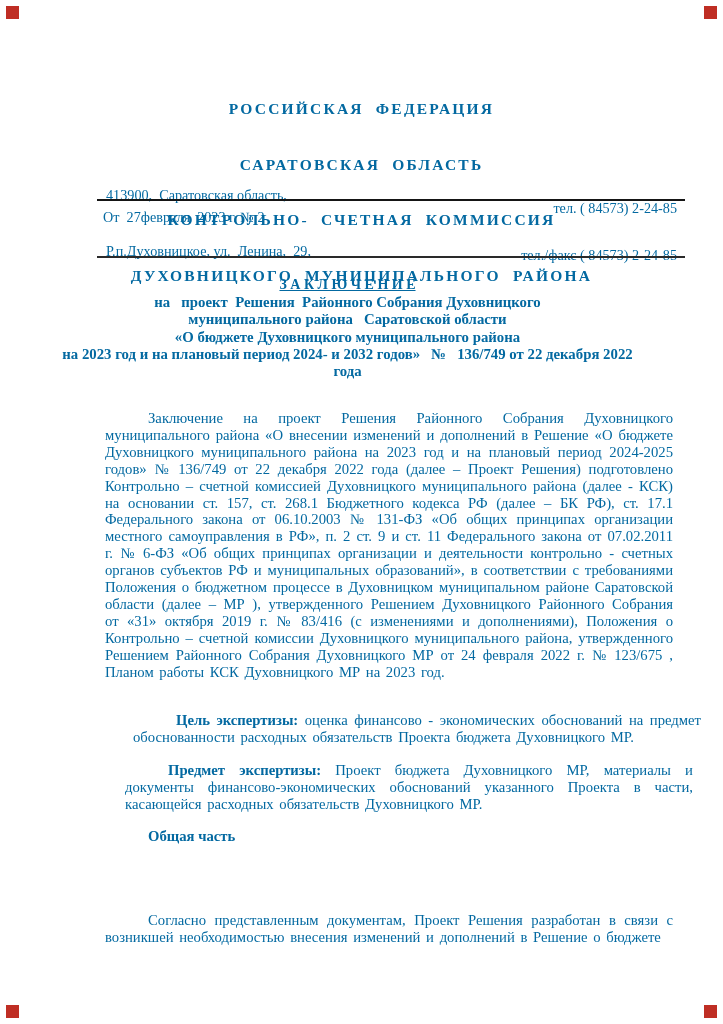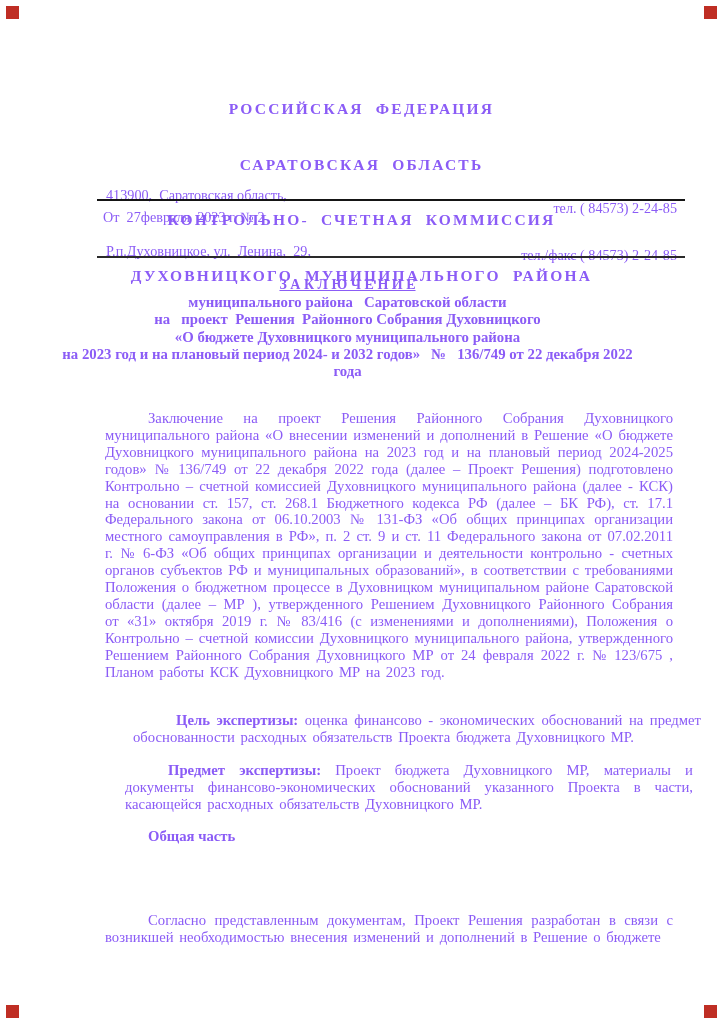--- a/index.html
+++ b/index.html
@@ -2,21 +2,21 @@
 <html><head>
 <meta charset="utf-8">
 <style>
   html, body { margin: 0; padding: 0; background: #ffffff; }
   .page {
     position: relative;
     width: 723px;
     height: 1024px;
     background: #ffffff;
     font-family: "Liberation Serif", "DejaVu Serif", serif;
-    color: #8b5cf6;
+    color: #0369a1;
     overflow: hidden;
   }
   .corner-marker {
     position: absolute;
     width: 13px;
     height: 13px;
     background: #bf2e24;
   }
   .cm-tl { left: 6px;  top: 6px; }
   .cm-tr { right: 6px; top: 6px; }
@@ -135,22 +135,22 @@
   </div>
 
   <div class="rule rule-1"></div>
 
   <div class="date-line">От  27февраля  2023 г. № 2</div>
 
   <div class="rule rule-2"></div>
 
   <div class="doc-title">
     <div class="main-line">З А К Л Ю Ч Е Н И Е</div>
+    <div class="sub-line">на   проект  Решения  Районного Собрания Духовницкого</div>
     <div class="sub-line">муниципального района   Саратовской области</div>
-    <div class="sub-line">на   проект  Решения  Районного Собрания Духовницкого</div>
     <div class="sub-line">«О бюджете Духовницкого муниципального района</div>
     <div class="sub-line">на 2023 год и на плановый период 2024- и 2032 годов»   №   136/749 от 22 декабря 2022</div>
     <div class="sub-line">года</div>
   </div>
 
   <div class="body-par p1">Заключение на проект Решения Районного Собрания Духовницкого муниципального района «О внесении изменений и дополнений в Решение «О бюджете Духовницкого муниципального района на 2023 год и на плановый период 2024-2025 годов» № 136/749 от 22 декабря 2022 года (далее – Проект Решения) подготовлено Контрольно – счетной комиссией Духовницкого муниципального района (далее - КСК) на основании ст. 157, ст. 268.1 Бюджетного кодекса РФ (далее – БК РФ), ст. 17.1 Федерального закона от 06.10.2003 № 131-ФЗ «Об общих принципах организации местного самоуправления в РФ», п. 2 ст. 9 и ст. 11 Федерального закона от 07.02.2011 г. № 6-ФЗ «Об общих принципах организации и деятельности контрольно - счетных органов субъектов РФ и муниципальных образований», в соответствии с требованиями Положения о бюджетном процессе в Духовницком муниципальном районе Саратовской области (далее – МР ), утвержденного Решением Духовницкого Районного Собрания от «31» октября 2019 г. № 83/416 (с изменениями и дополнениями), Положения о Контрольно – счетной комиссии Духовницкого муниципального района, утвержденного Решением Районного Собрания Духовницкого МР от 24 февраля 2022 г. № 123/675 , Планом работы КСК Духовницкого МР на 2023 год.</div>
 
   <div class="body-par p2">
     <span class="bold-inline">Цель экспертизы:</span><span> оценка финансово - экономических обоснований на предмет обоснованности расходных обязательств Проекта бюджета Духовницкого МР.</span>
   </div>

